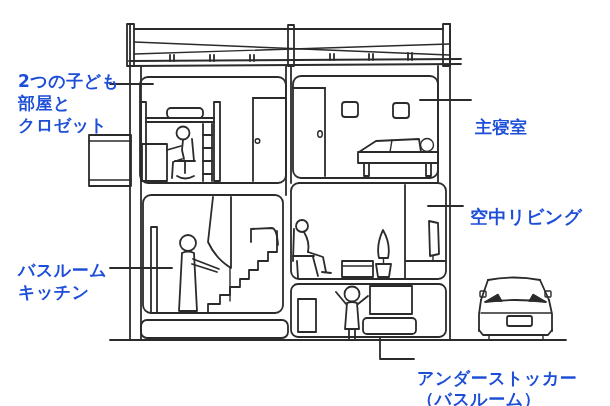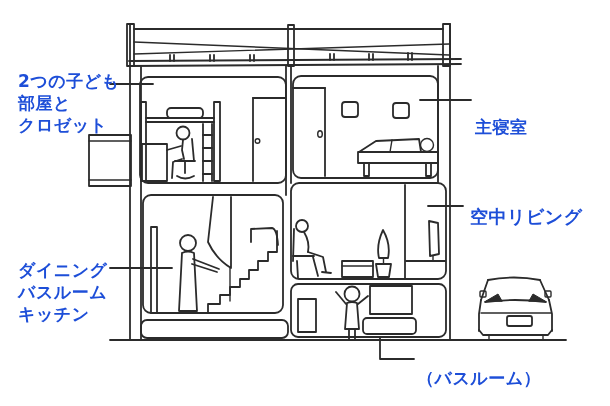--- a/index.html
+++ b/index.html
@@ -220,22 +220,22 @@
 
   <div class="label" id="label-master" style="left:475px;top:92px;">
     <div>主寝室</div>
   </div>
 
   <div class="label" id="label-living" style="left:470px;top:182px;">
     <div>空中リビング</div>
   </div>
 
   <div class="label" id="label-dining" style="left:18px;top:235px;">
-    <div>ダイニング</div>
     <div>バスルーム</div>
     <div>キッチン</div>
   </div>
 
   <div class="label" id="label-under" style="left:417px;top:344px;">
+    <div>アンダーストッカー</div>
     <div>（バスルーム）</div>
   </div>
 
 </div>
 
 </body></html>

